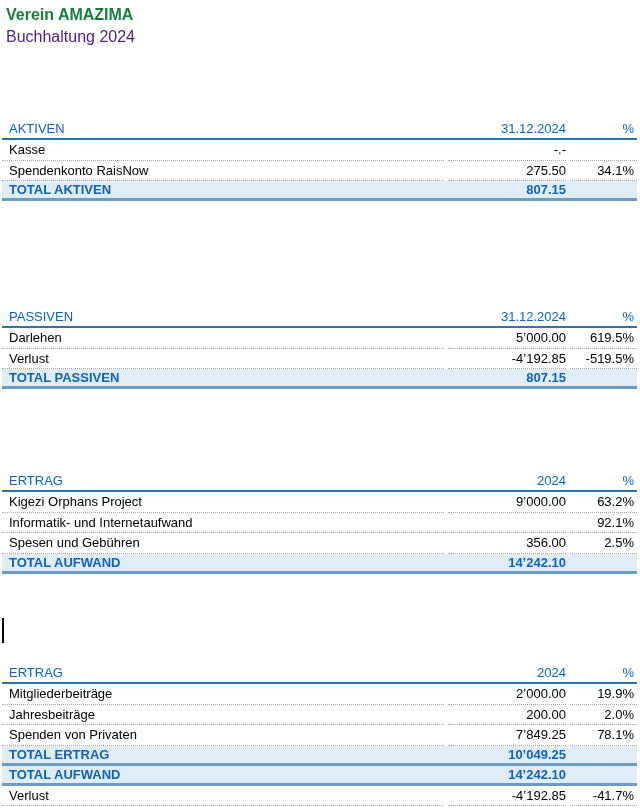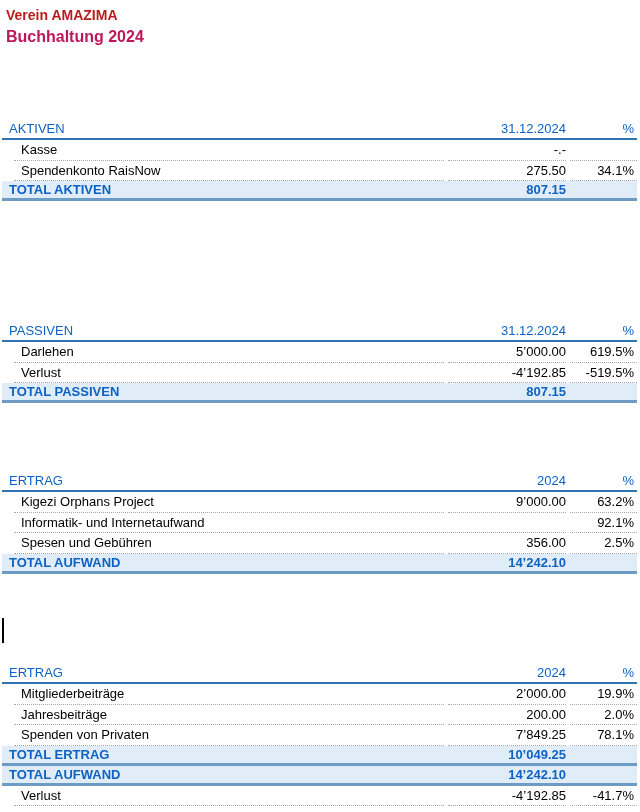--- a/index.html
+++ b/index.html
@@ -9,37 +9,37 @@
     --tbg:#e0ecf7;
     --dotted:#a8a8a8;
   }
   *{margin:0;padding:0;box-sizing:border-box;}
   html,body{background:#ffffff;}
   body{
     width:640px;height:812px;position:relative;overflow:hidden;
     font-family:"Liberation Sans",sans-serif;color:#000;
   }
   .titleblock{position:absolute;left:6px;top:4px;}
-  .title{font-size:14px;line-height:22px;font-weight:700;color:#b91c1c;}
-  .subtitle{font-size:16px;line-height:19px;font-weight:700;color:#be185d;margin-top:1px;}
+  .title{font-size:16px;line-height:22px;font-weight:700;color:#15803d;}
+  .subtitle{font-size:16px;line-height:19px;font-weight:400;color:#4c1d95;margin-top:1px;}
 
   .section{position:absolute;left:2px;width:635px;font-size:13px;}
   #sec-0{top:118px;}
-  #sec-1{top:320px;}
+  #sec-1{top:306px;}
   #sec-2{top:470px;}
   #sec-3{top:662px;text-align:center;}
 
   .row{display:flex;align-items:center;}
   .c{height:100%;display:flex;align-items:center;}
   .lab{flex:1;padding-left:7px;}
   .val{width:118px;margin-left:4px;justify-content:flex-end;}
   .pct{width:67px;margin-left:4px;padding-right:3px;justify-content:flex-end;}
 
   .hdr{height:22px;border-bottom:2px solid var(--hline);color:var(--blue);font-weight:400;}
-  .dat{height:20.5px;margin-left:12px;}
+  .dat{height:20.5px;}
   .dat .c{border-bottom:1px dotted var(--dotted);}
   .tot{
     height:20px;background:var(--tbg);color:var(--blue);font-weight:700;
     border-bottom:3px solid var(--tborder);
   }
 
   .caret{position:absolute;left:2px;top:618px;width:2px;height:25px;background:#000;}
 </style>
 </head>
 <body>

